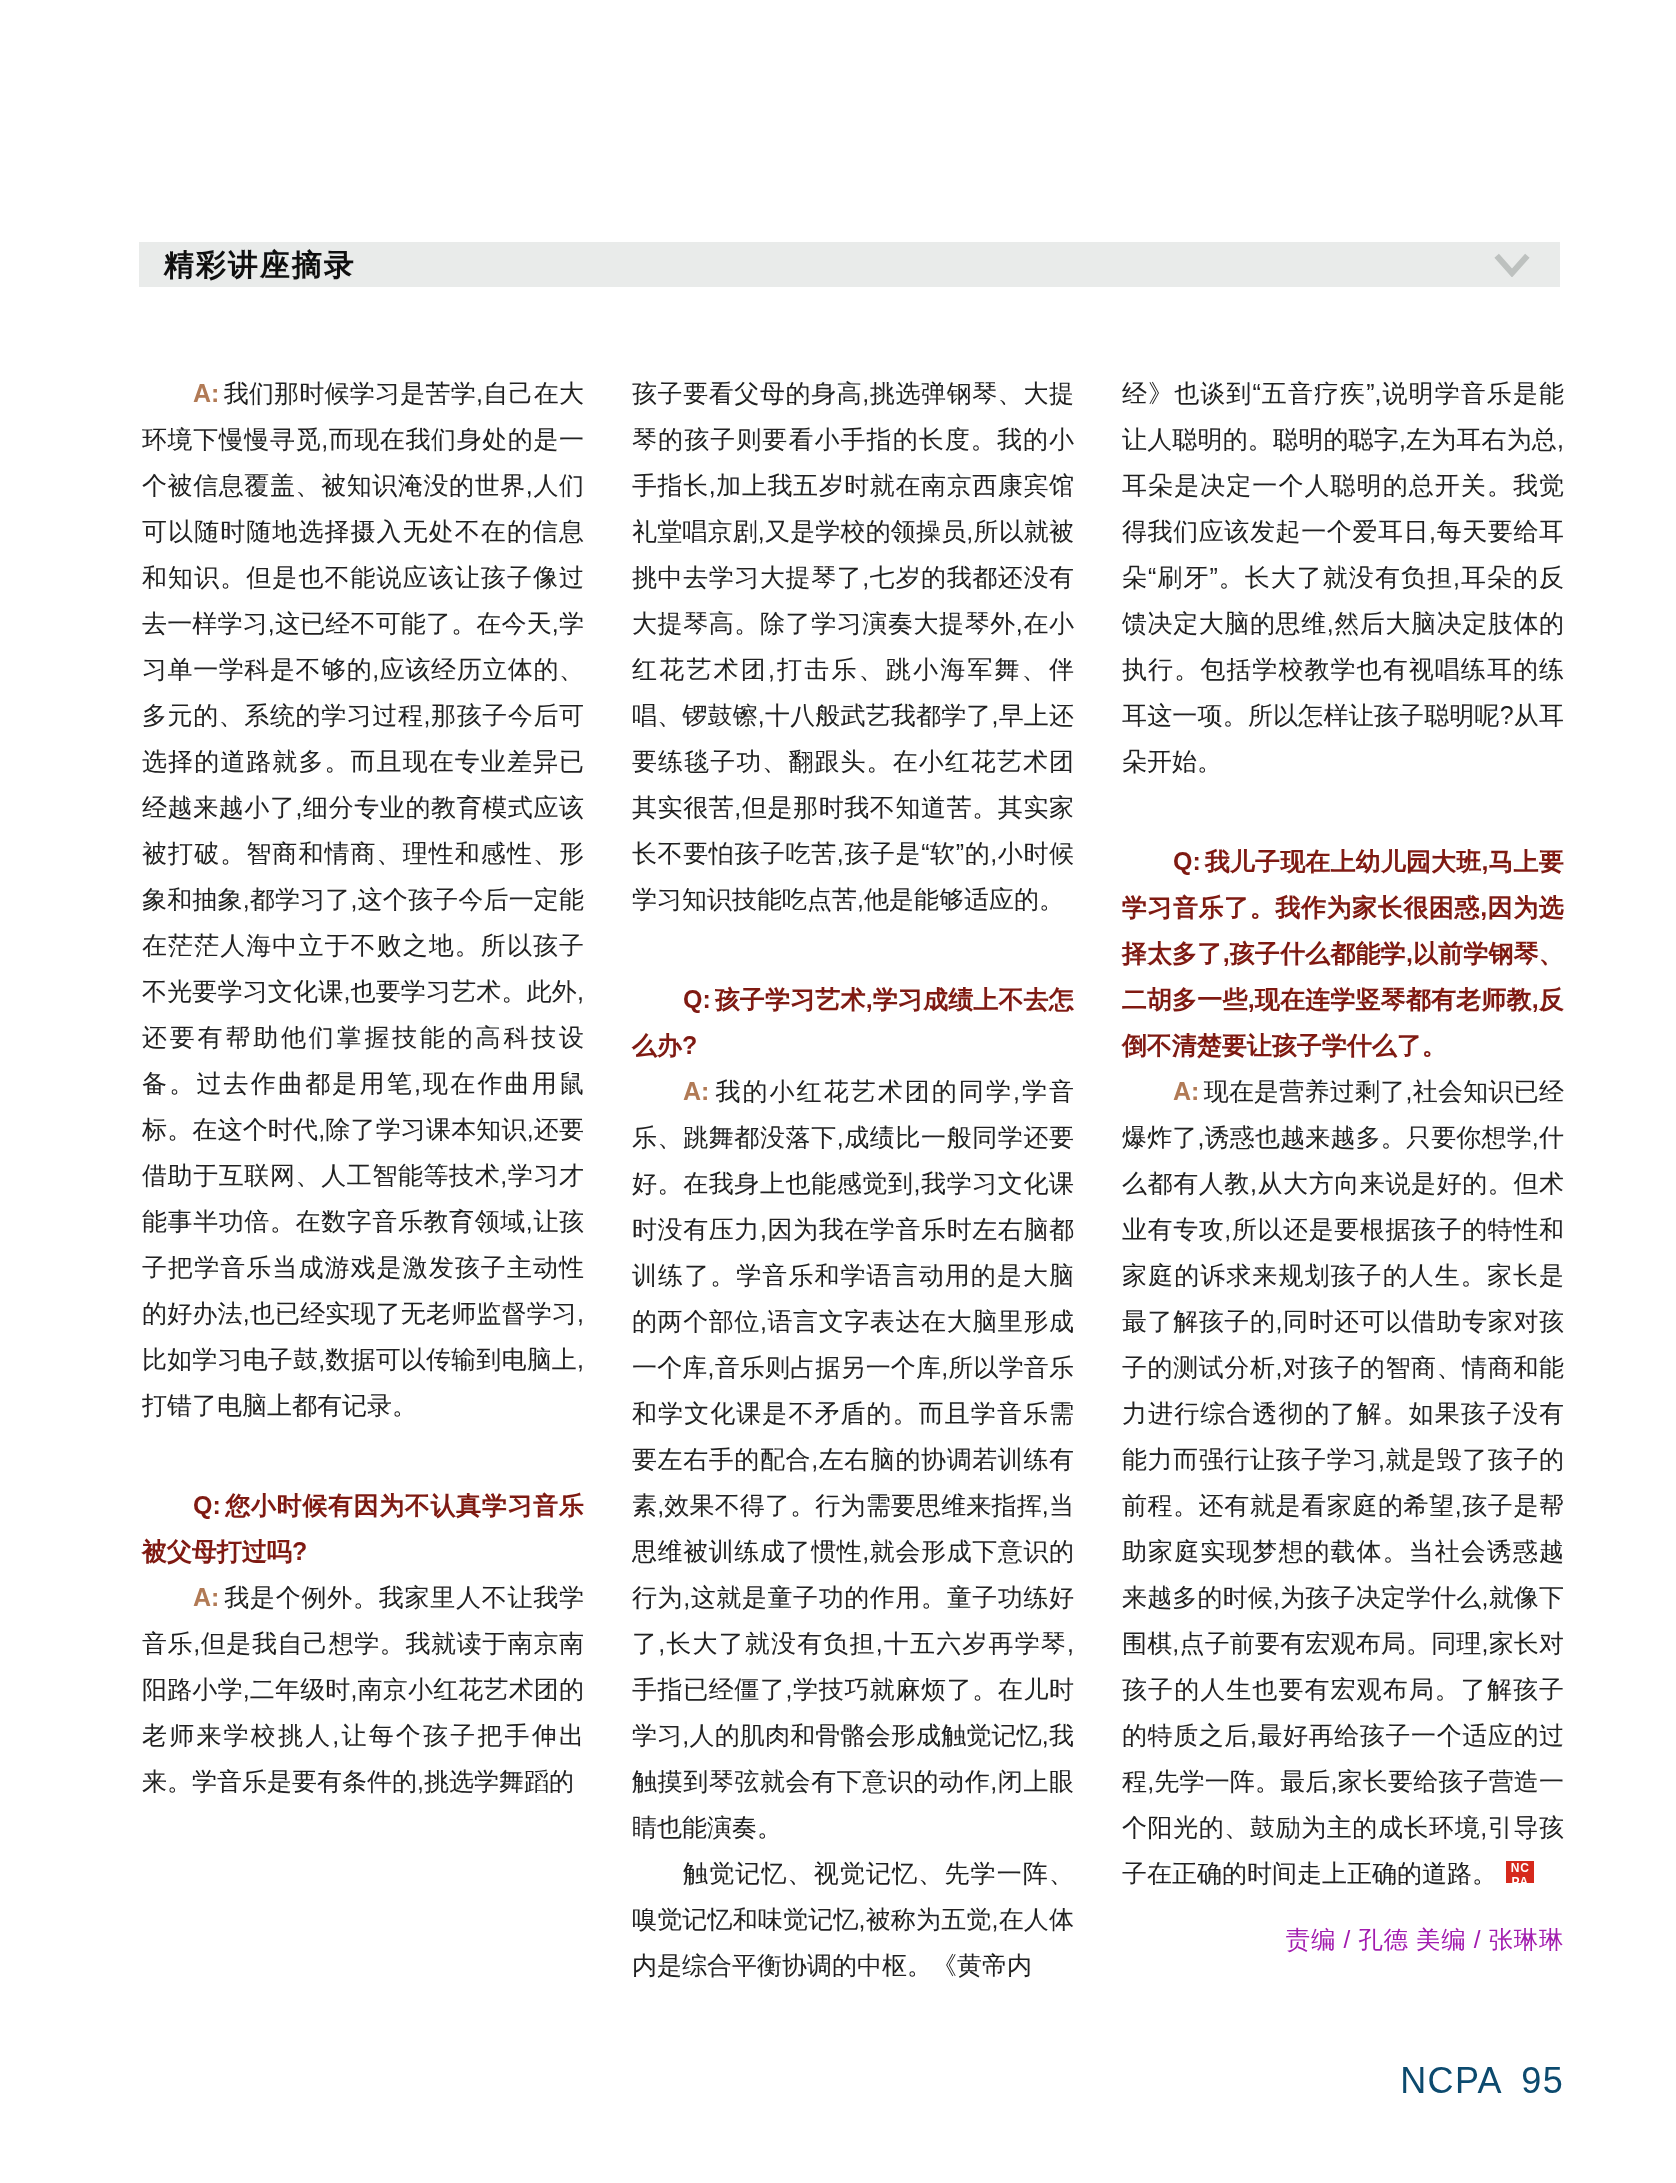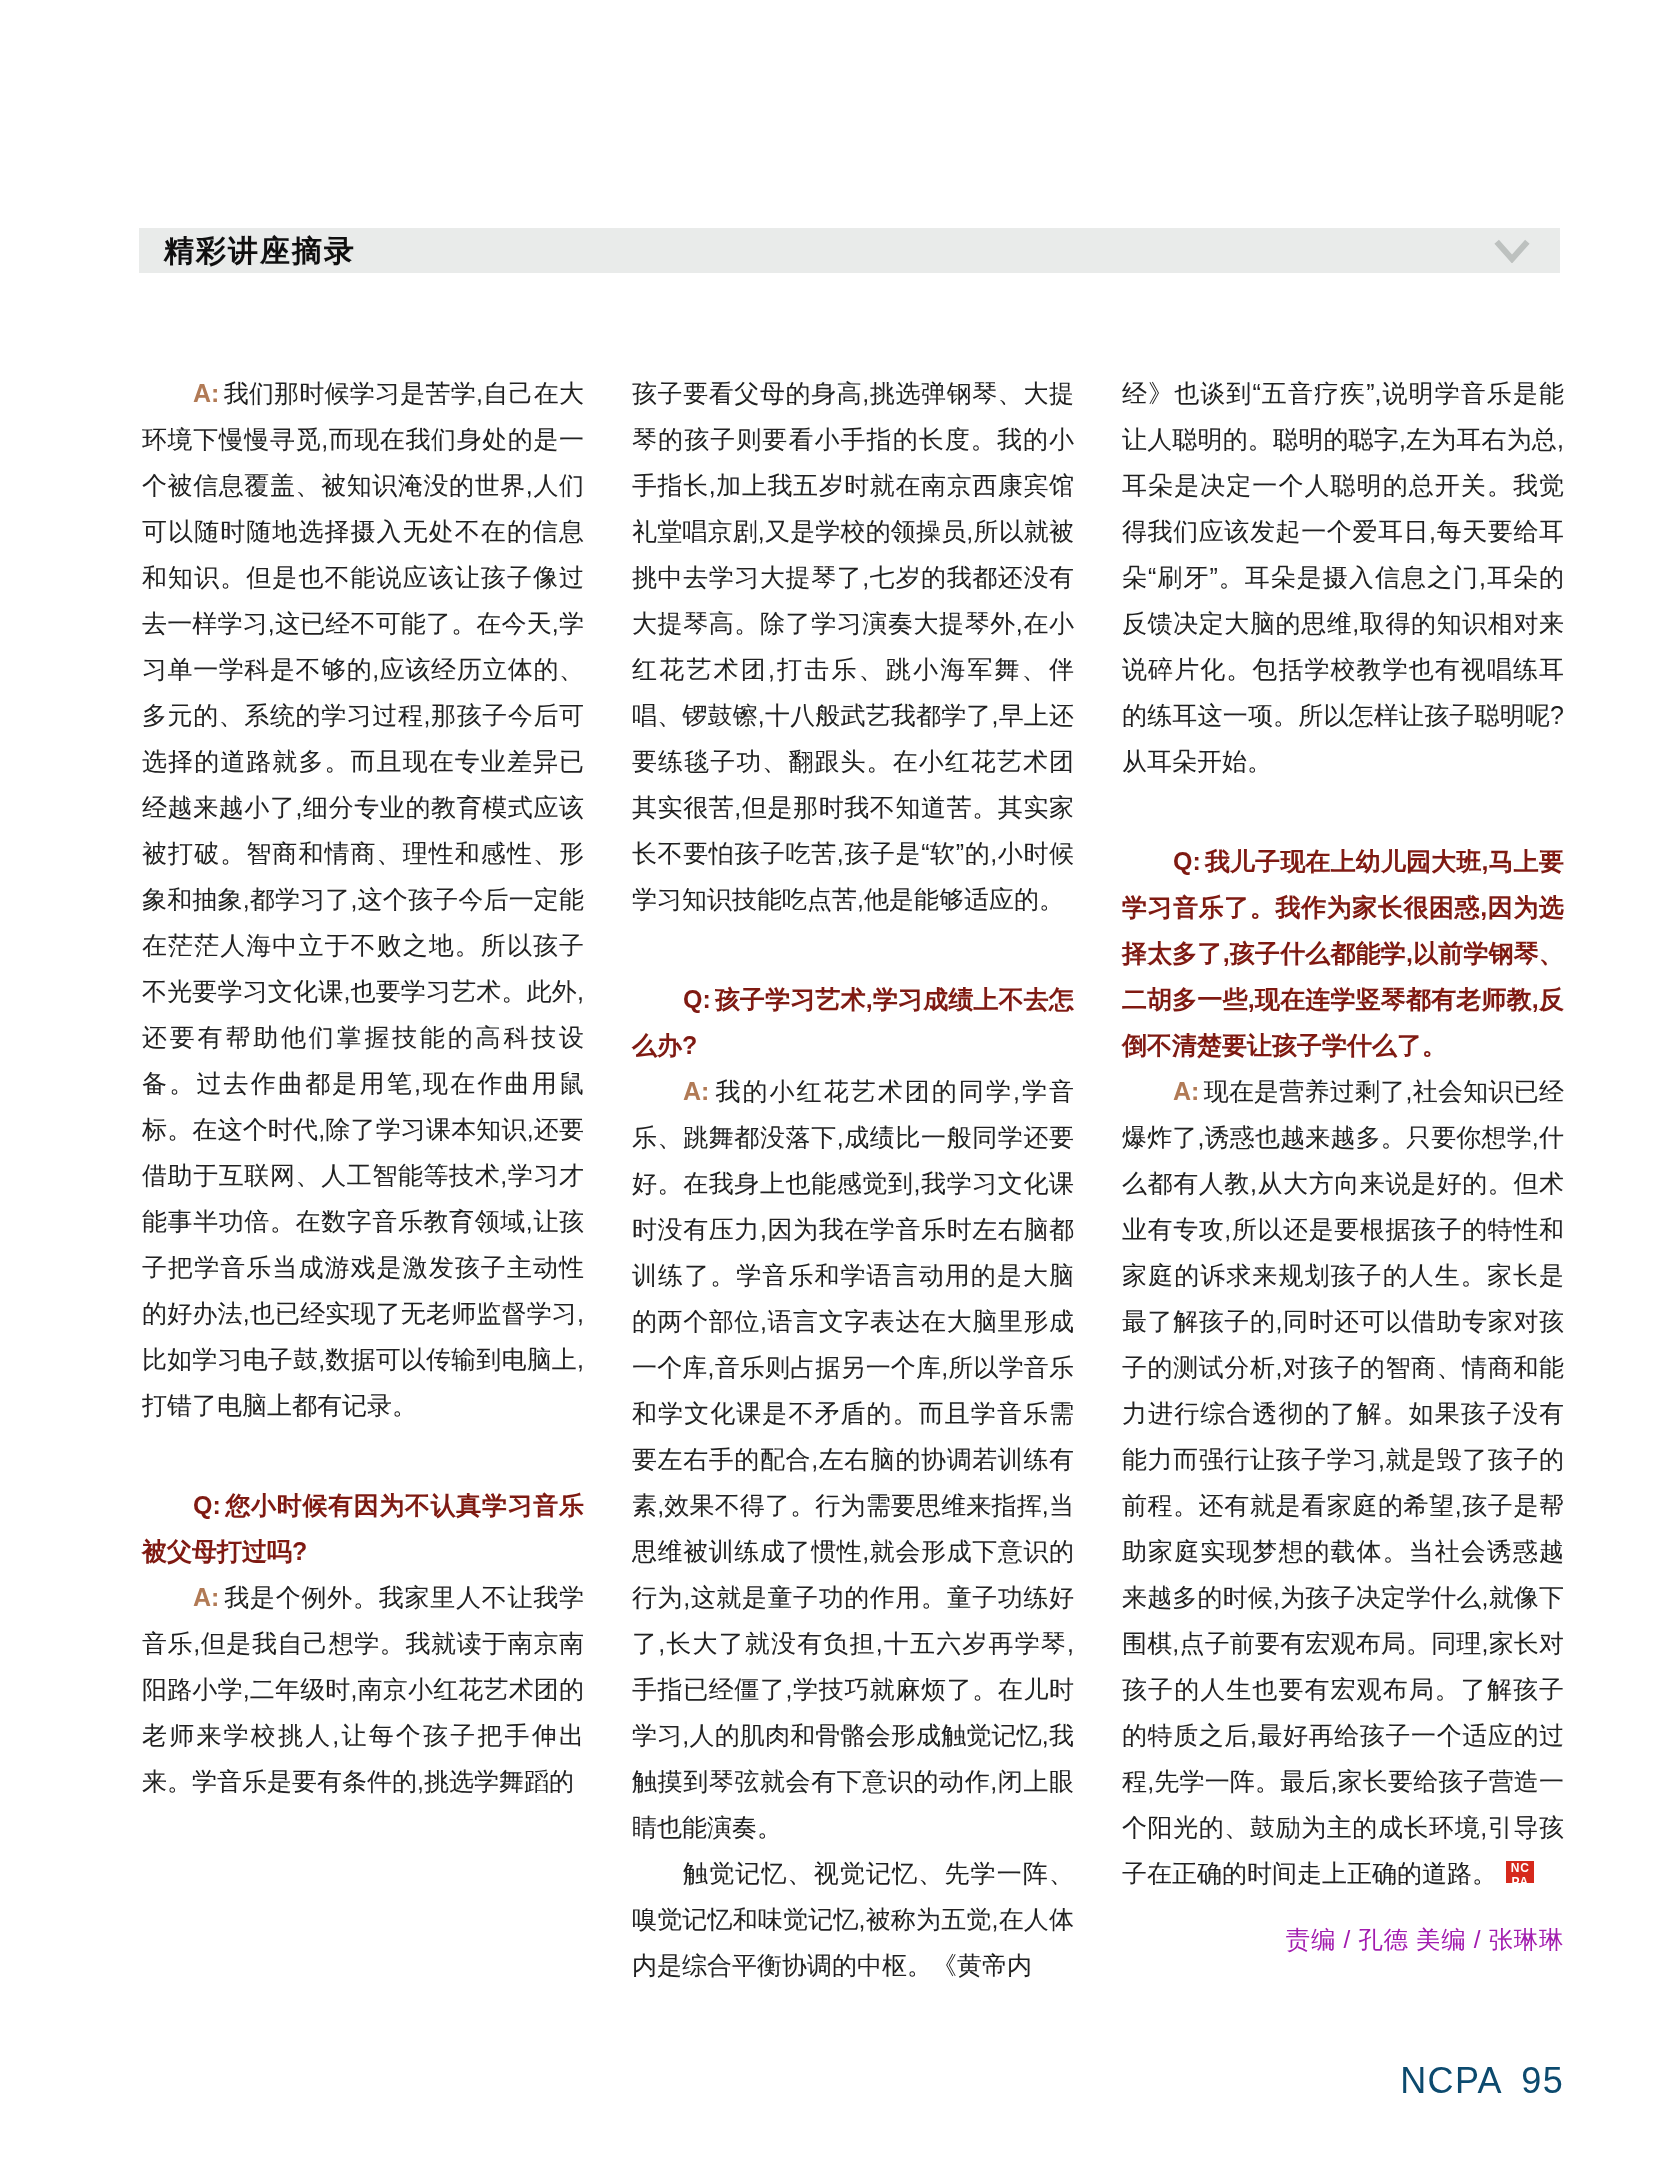--- a/index.html
+++ b/index.html
@@ -12,21 +12,21 @@
     width: 1676px;
     height: 2183px;
     background: #ffffff;
     overflow: hidden;
     font-family: "Liberation Sans", "DejaVu Sans", sans-serif;
   }
   
   #header-band {
     position: absolute;
     left: 139px;
-    top: 228px;
+    top: 242px;
     width: 1421px;
     height: 45px;
     background: #e9ebea;
     display: flex;
     align-items: center;
   }
   #header-title {
     margin-left: 25px;
     font-size: 30px;
     font-weight: 700;
@@ -143,21 +143,21 @@
         <p class="para q"><span class="label">Q:</span>您小时候有因为不认真学习音乐被父母打过吗?</p>
         <p class="para a"><span class="label">A:</span>我是个例外。我家里人不让我学音乐,但是我自己想学。我就读于南京南阳路小学,二年级时,南京小红花艺术团的老师来学校挑人,让每个孩子把手伸出来。学音乐是要有条件的,挑选学舞蹈的</p>
       </div>
       <div class="col">
         <p class="para cont">孩子要看父母的身高,挑选弹钢琴、大提琴的孩子则要看小手指的长度。我的小手指长,加上我五岁时就在南京西康宾馆礼堂唱京剧,又是学校的领操员,所以就被挑中去学习大提琴了,七岁的我都还没有大提琴高。除了学习演奏大提琴外,在小红花艺术团,打击乐、跳小海军舞、伴唱、锣鼓镲,十八般武艺我都学了,早上还要练毯子功、翻跟头。在小红花艺术团其实很苦,但是那时我不知道苦。其实家长不要怕孩子吃苦,孩子是“软”的,小时候学习知识技能吃点苦,他是能够适应的。</p>
         <p class="para q"><span class="label">Q:</span>孩子学习艺术,学习成绩上不去怎么办?</p>
         <p class="para a"><span class="label">A:</span>我的小红花艺术团的同学,学音乐、跳舞都没落下,成绩比一般同学还要好。在我身上也能感觉到,我学习文化课时没有压力,因为我在学音乐时左右脑都训练了。学音乐和学语言动用的是大脑的两个部位,语言文字表达在大脑里形成一个库,音乐则占据另一个库,所以学音乐和学文化课是不矛盾的。而且学音乐需要左右手的配合,左右脑的协调若训练有素,效果不得了。行为需要思维来指挥,当思维被训练成了惯性,就会形成下意识的行为,这就是童子功的作用。童子功练好了,长大了就没有负担,十五六岁再学琴,手指已经僵了,学技巧就麻烦了。在儿时学习,人的肌肉和骨骼会形成触觉记忆,我触摸到琴弦就会有下意识的动作,闭上眼睛也能演奏。</p>
         <p class="para body">触觉记忆、视觉记忆、先学一阵、嗅觉记忆和味觉记忆,被称为五觉,在人体内是综合平衡协调的中枢。《黄帝内</p>
       </div>
       <div class="col">
-        <p class="para cont">经》也谈到“五音疗疾”,说明学音乐是能让人聪明的。聪明的聪字,左为耳右为总,耳朵是决定一个人聪明的总开关。我觉得我们应该发起一个爱耳日,每天要给耳朵“刷牙”。耳朵是摄入信息之门,耳朵的反馈决定大脑的思维,取得的知识相对来说碎片化。包括学校教学也有视唱练耳的练耳这一项。所以怎样让孩子聪明呢?从耳朵开始。</p>
+        <p class="para cont">经》也谈到“五音疗疾”,说明学音乐是能让人聪明的。聪明的聪字,左为耳右为总,耳朵是决定一个人聪明的总开关。我觉得我们应该发起一个爱耳日,每天要给耳朵“刷牙”。长大了就没有负担,耳朵的反馈决定大脑的思维,然后大脑决定肢体的执行。包括学校教学也有视唱练耳的练耳这一项。所以怎样让孩子聪明呢?从耳朵开始。</p>
         <p class="para q"><span class="label">Q:</span>我儿子现在上幼儿园大班,马上要学习音乐了。我作为家长很困惑,因为选择太多了,孩子什么都能学,以前学钢琴、二胡多一些,现在连学竖琴都有老师教,反倒不清楚要让孩子学什么了。</p>
         <p class="para a"><span class="label">A:</span>现在是营养过剩了,社会知识已经爆炸了,诱惑也越来越多。只要你想学,什么都有人教,从大方向来说是好的。但术业有专攻,所以还是要根据孩子的特性和家庭的诉求来规划孩子的人生。家长是最了解孩子的,同时还可以借助专家对孩子的测试分析,对孩子的智商、情商和能力进行综合透彻的了解。如果孩子没有能力而强行让孩子学习,就是毁了孩子的前程。还有就是看家庭的希望,孩子是帮助家庭实现梦想的载体。当社会诱惑越来越多的时候,为孩子决定学什么,就像下围棋,点子前要有宏观布局。同理,家长对孩子的人生也要有宏观布局。了解孩子的特质之后,最好再给孩子一个适应的过程,先学一阵。最后,家长要给孩子营造一个阳光的、鼓励为主的成长环境,引导孩子在正确的时间走上正确的道路。<span class="end-mark"><span>NC</span><span>PA</span></span></p>
         <div class="credit">责编 / 孔德  美编 / 张琳琳</div>
       </div>
     </div>
 
   <div id="footer">
     <span>NCPA</span><span class="page-num">95</span>
   </div>
 

